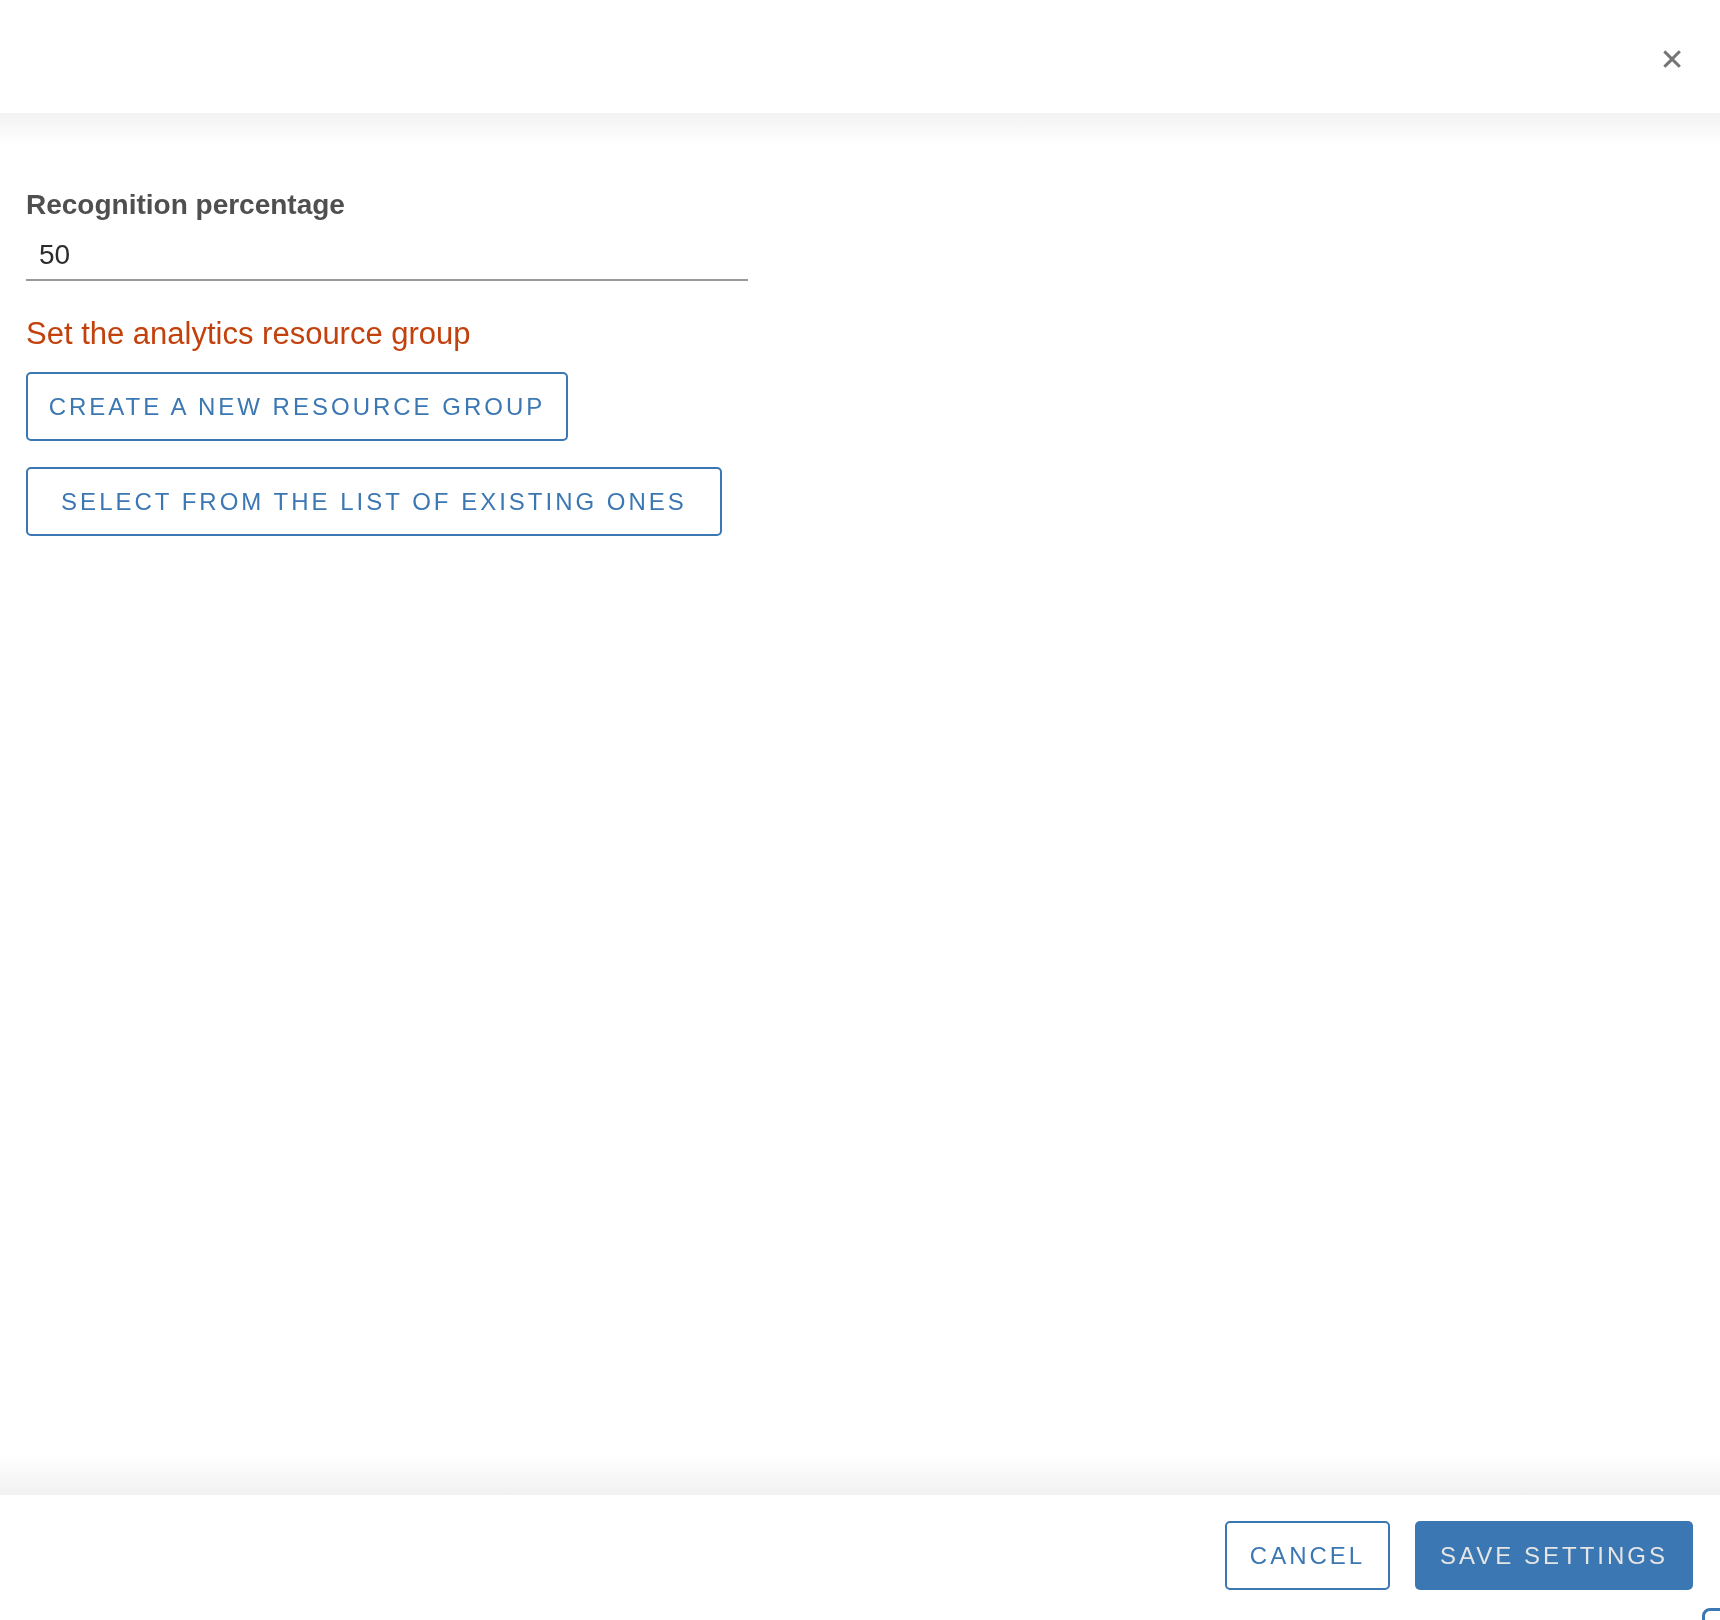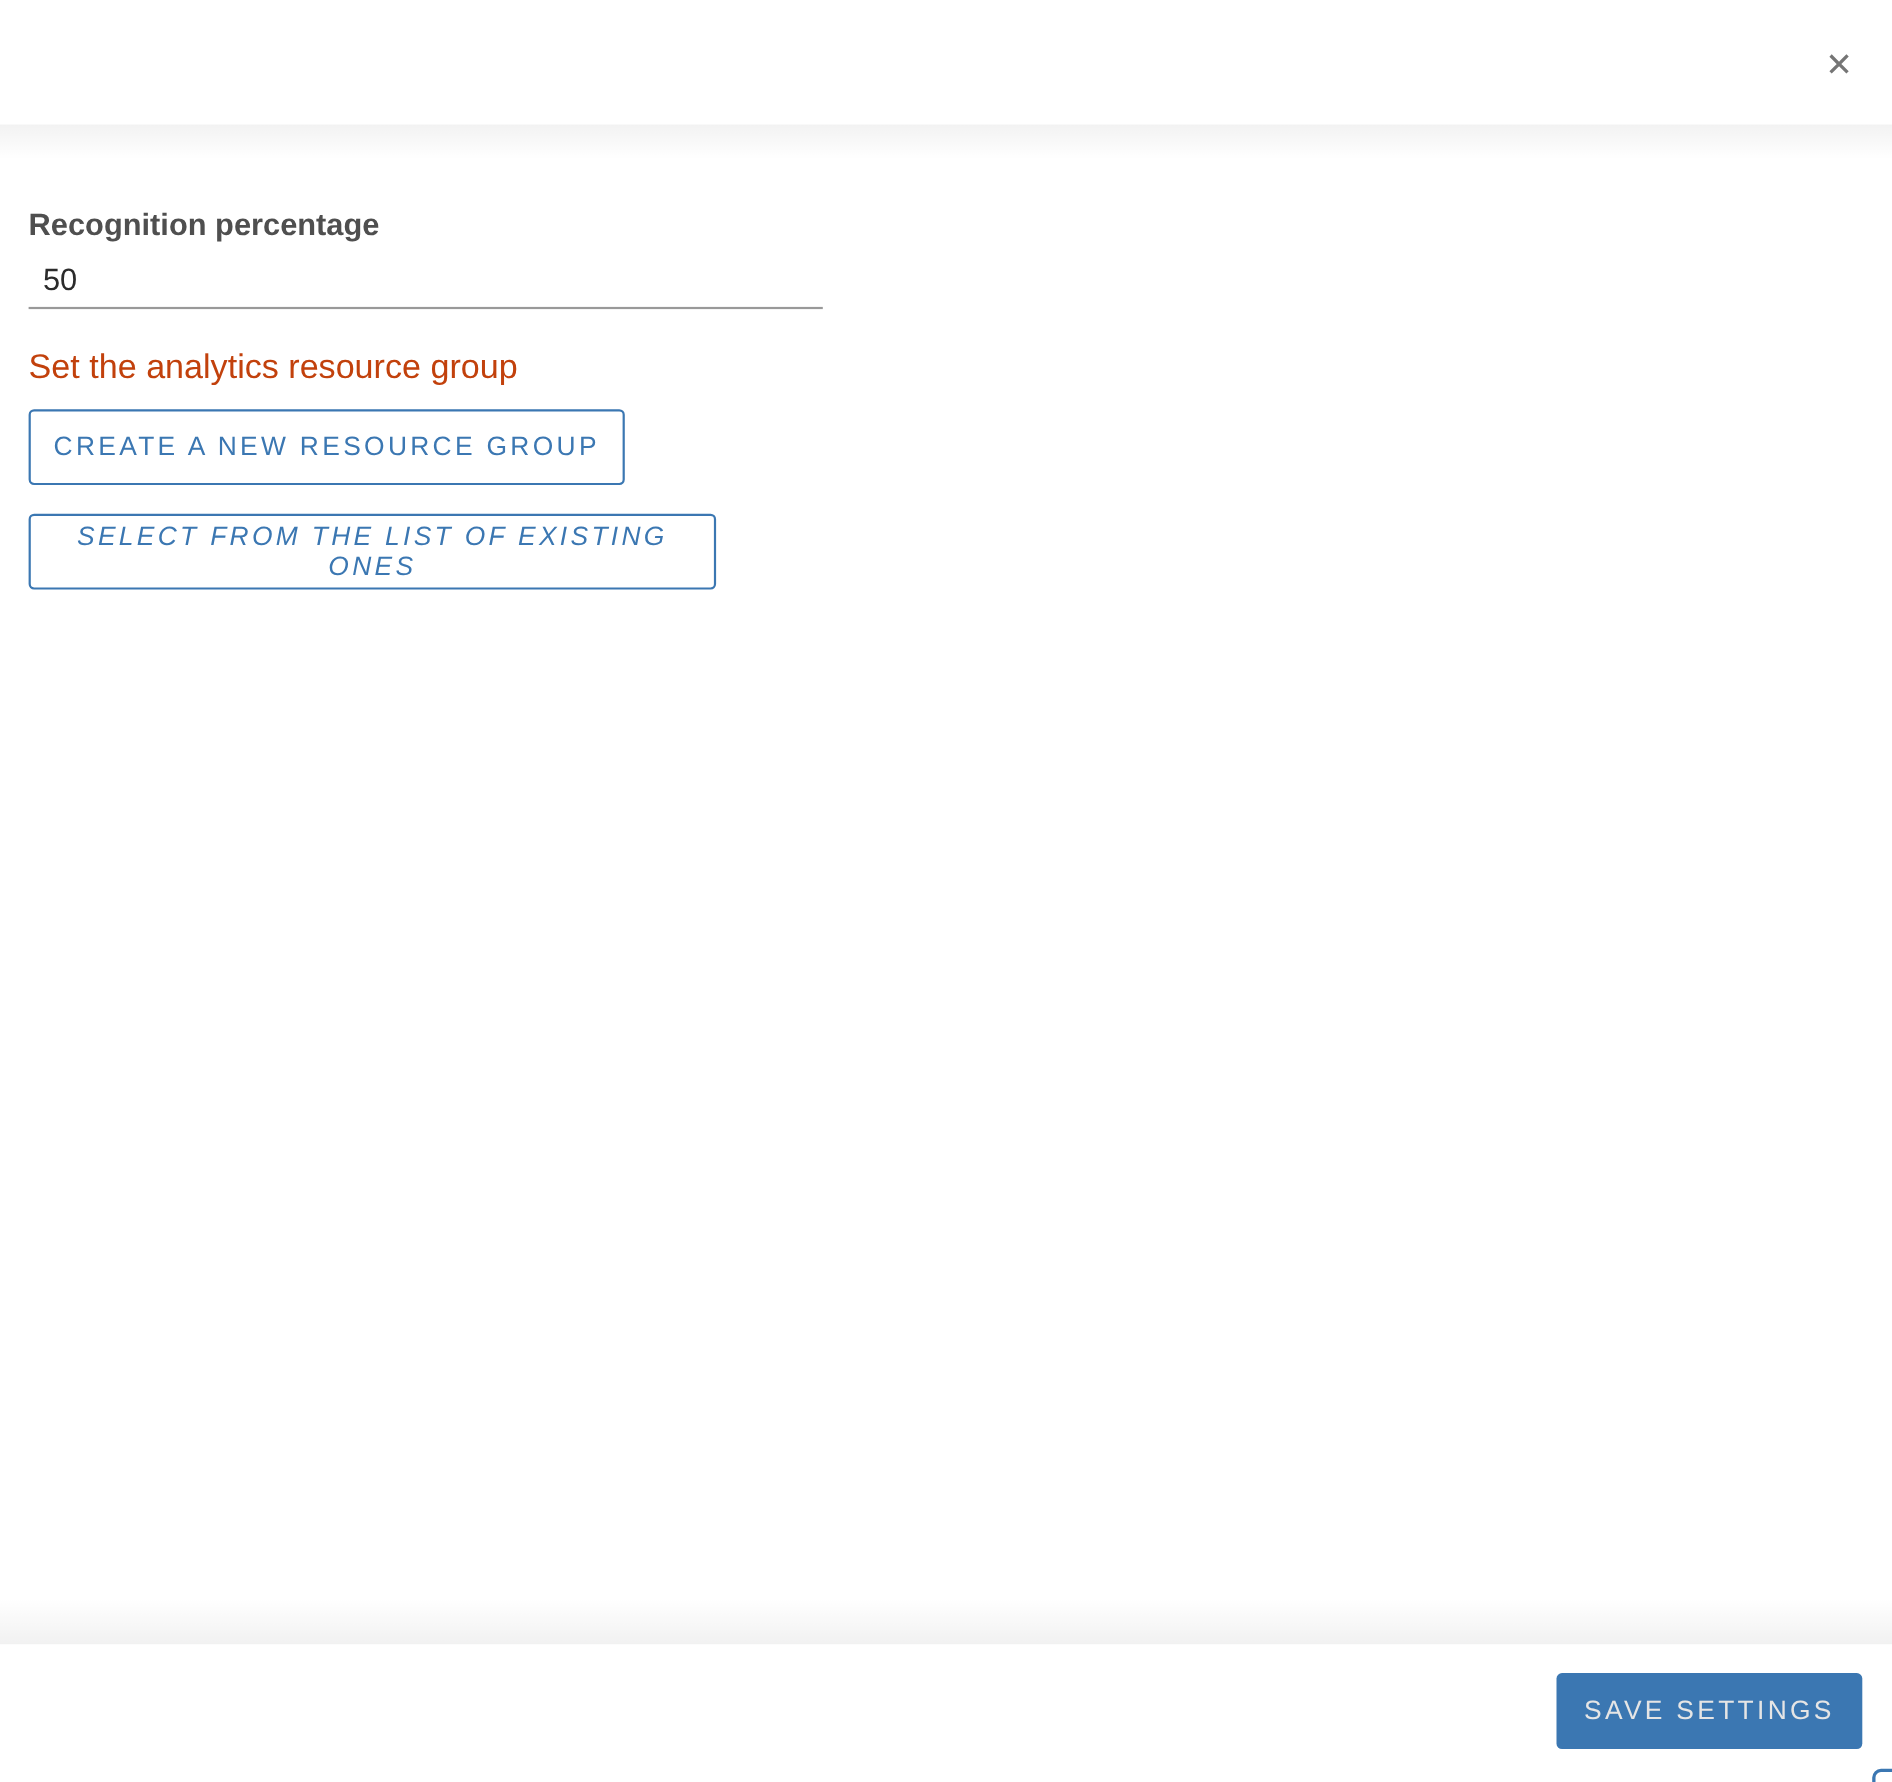--- a/index.html
+++ b/index.html
@@ -61,21 +61,21 @@
 
   .outlined-btn {
     height: 69px;
     border: 2px solid #3b77b2; border-radius: 5px;
     background: #ffffff; color: #3b77b2;
     font-size: 24px; letter-spacing: 3px;
     font-family: inherit; cursor: pointer;
     text-align: center; padding: 0 10px;
   }
   .create-btn { width: 542px; }
-  .select-btn { width: 625px; font-style: italic; }
+  .select-btn { width: 696px; }
 
   
   .footer-shadow {
     position: absolute; bottom: 125px; left: 0; right: 0; height: 42px;
     background: linear-gradient(to bottom, rgba(0,0,0,0), rgba(0,0,0,0.055));
     pointer-events: none; z-index: 2;
   }
   .dlg-footer {
     position: absolute; bottom: 0; left: 0; right: 0; height: 125px;
     background: #ffffff; z-index: 3;
@@ -121,18 +121,19 @@
     <div class="btn-row">
       <button class="outlined-btn create-btn">CREATE A NEW RESOURCE GROUP</button>
       <button class="outlined-btn select-btn">SELECT FROM THE LIST OF EXISTING ONES</button>
     </div>
 
   </main>
 
   <div class="footer-shadow"></div>
 
   <footer class="dlg-footer">
+    <button class="outlined-btn cancel-btn">CANCEL</button>
     <button class="save-btn">SAVE SETTINGS</button>
   </footer>
 
   <div class="corner-fragment"></div>
 
 </div>
 
 </body></html>

